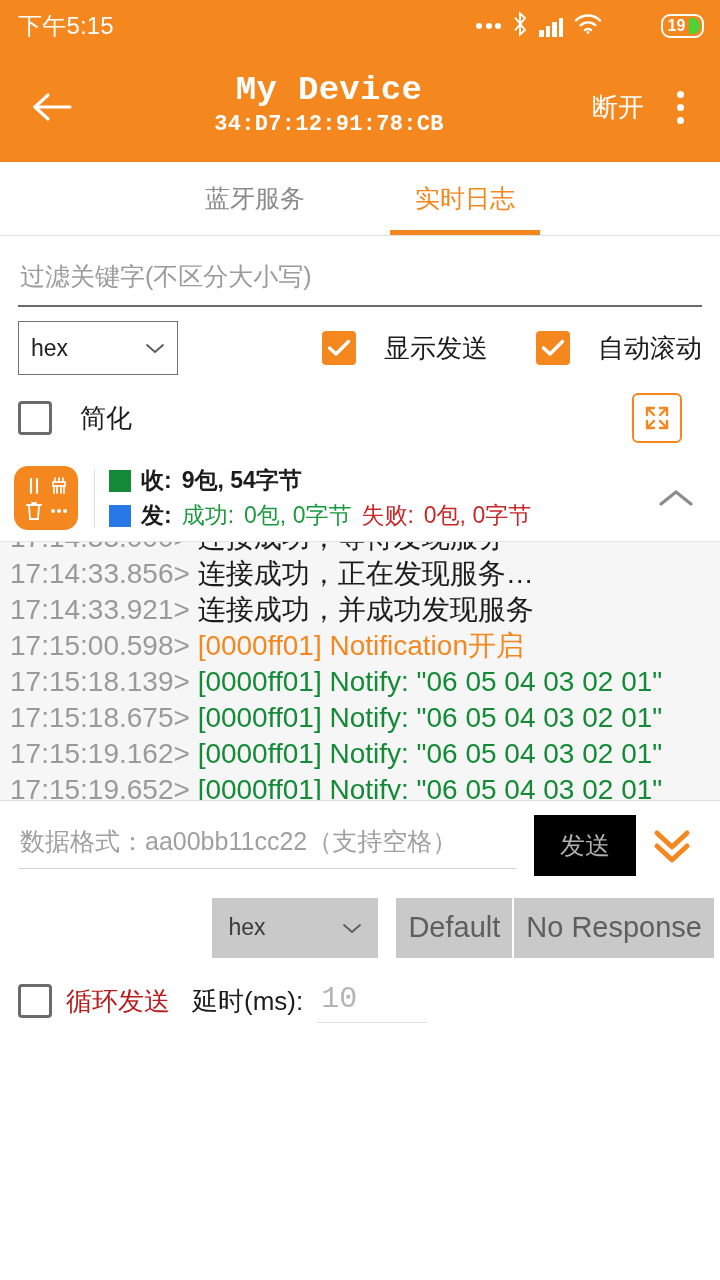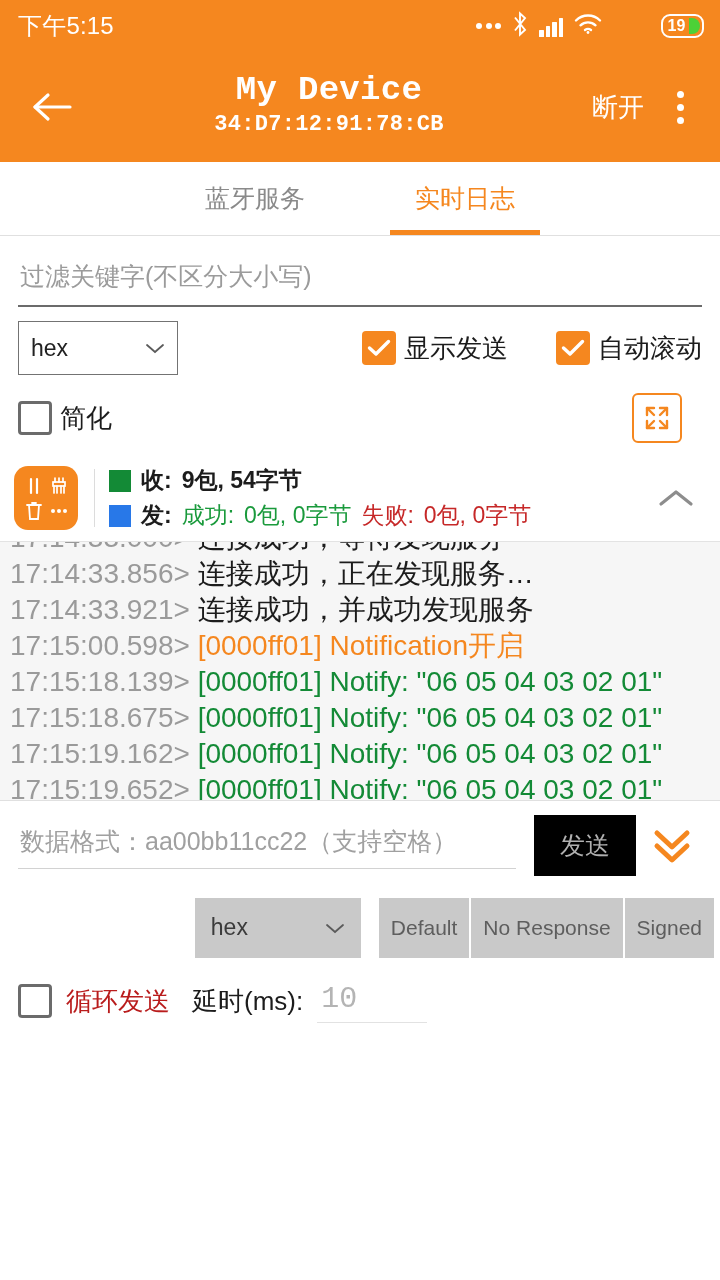--- a/index.html
+++ b/index.html
@@ -83,21 +83,21 @@
   .ctrl-row {
     display: flex; align-items: center; padding: 14px 18px 0 18px; flex: 0 0 auto;
   }
   .select-box {
     border: 1.5px solid #737373; background: #fff; height: 54px; width: 160px;
     display: flex; align-items: center; padding: 0 12px; cursor: pointer;
   }
   .select-box .sv { font-size: 23px; color: #222; flex: 1 1 auto; }
   .chev-sm { width: 20px; height: 12px; }
   .ctrl-spacer { flex: 1 1 auto; }
-  .cb-item { display: flex; align-items: center; gap: 8px; cursor: pointer; }
+  .cb-item { display: flex; align-items: center; gap: 28px; cursor: pointer; }
   .cb {
     width: 34px; height: 34px; border-radius: 4px; flex: 0 0 auto;
     display: flex; align-items: center; justify-content: center;
   }
   .cb.on { background: #F5871F; }
   .cb.off { background: #fff; border: 3px solid #6b6b6b; }
   .cb-label { font-size: 26px; color: #1c1c1c; }
 
   .ctrl-row2 {
     display: flex; align-items: center; padding: 18px 18px 0 18px; flex: 0 0 auto;
@@ -160,21 +160,21 @@
   .dbl-chev { width: 72px; display: flex; align-items: center; justify-content: center; cursor: pointer; }
 
   
   .optrow { display: flex; align-items: center; padding: 22px 6px 0 0; flex: 0 0 auto; justify-content: flex-end; }
   .opt-select {
     background: #c9c9c9; height: 60px; width: 166px; display: flex; align-items: center;
     padding: 0 16px; cursor: pointer; margin-right: 18px;
   }
   .opt-select .sv { font-size: 23px; color: #3b3b3b; flex: 1 1 auto; }
   .segbtn {
-    background: #c9c9c9; color: #5e5e5e; font-size: 21px; height: 60px;
+    background: #c9c9c9; color: #5e5e5e; font-size: 29px; height: 60px;
     display: flex; align-items: center; padding: 0 12px; cursor: pointer;
     border-right: 2px solid #ffffff; white-space: nowrap;
   }
   .segbtn:last-child { border-right: none; }
 
   
   .looprow { display: flex; align-items: center; padding: 22px 18px 0 18px; flex: 0 0 auto; gap: 14px; }
   .loop-label { font-size: 26px; color: #b91c1c; }
   .delay-label { font-size: 26px; color: #1c1c1c; margin-left: 8px; }
   .delay-input {
@@ -370,21 +370,20 @@
 
   <div class="optrow">
     <div class="opt-select">
       <span class="sv">hex</span>
       <svg class="chev-sm" viewBox="0 0 20 12" fill="none" stroke="#5b5b5b" stroke-width="1.8" stroke-linecap="round">
         <path d="M2 3 L10 10 L18 3"></path>
       </svg>
     </div>
     <div class="segbtn">Default</div>
     <div class="segbtn">No Response</div>
-    <div class="segbtn">Signed</div>
   </div>
 
   <div class="looprow">
     <span class="cb off"></span>
     <span class="loop-label">循环发送</span>
     <span class="delay-label">延时(ms):</span>
     <input class="delay-input" type="text" placeholder="10" style="">
   </div>
 
   <div class="tailpad"></div>

